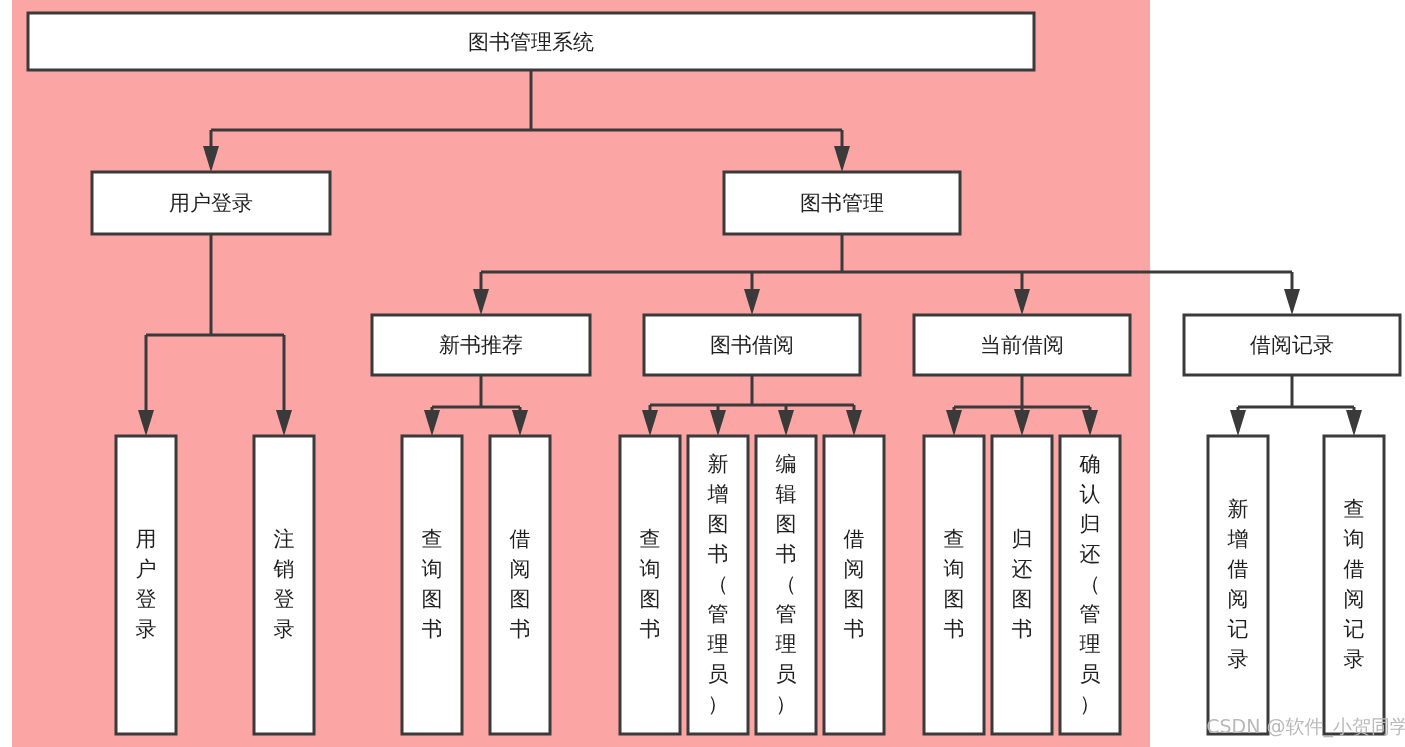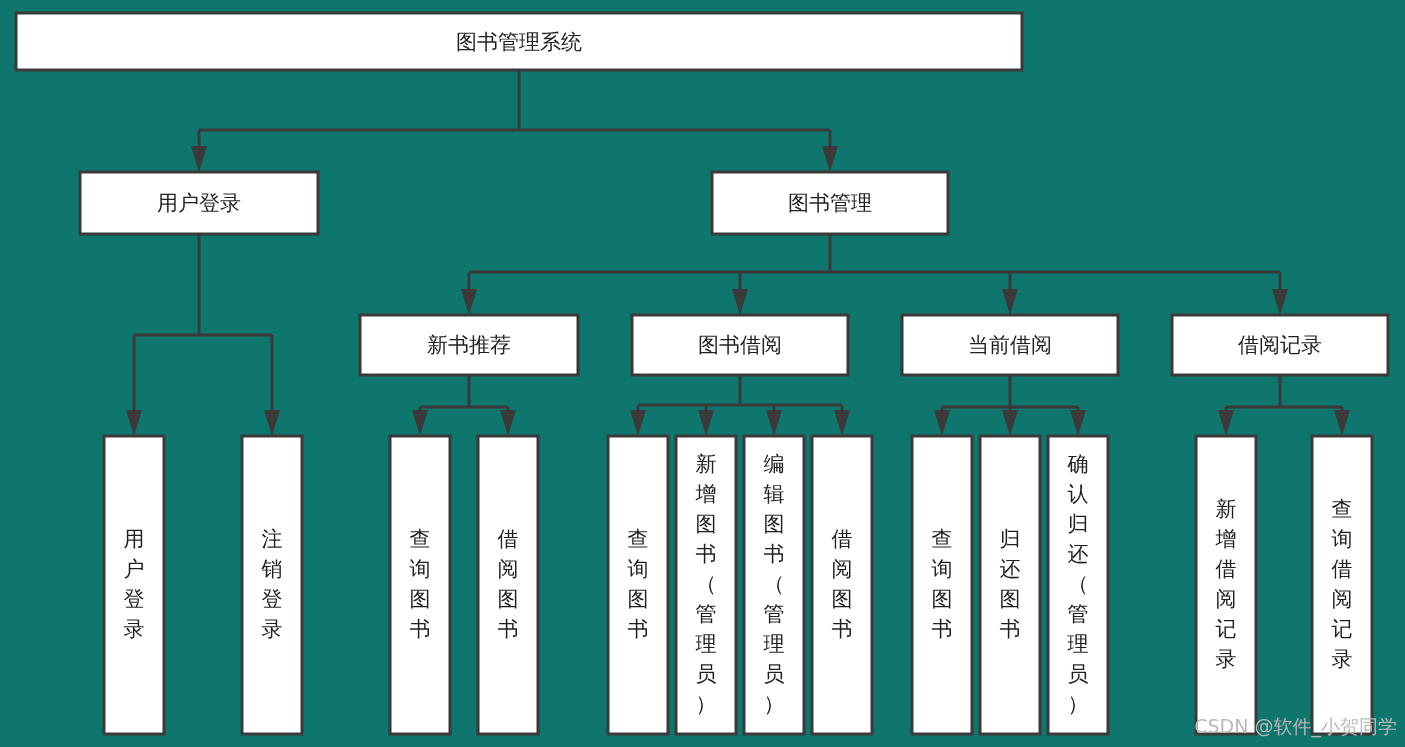--- a/index.html
+++ b/index.html
@@ -9,23 +9,24 @@
     background: #ffffff;
   }
   body {
     width: 1405px;
     height: 747px;
     overflow: hidden;
     font-family: "DejaVu Sans", "Liberation Sans", sans-serif;
   }
   #diagram-root {
     position: relative;
-    width: 1405px;
+    width: 1138px;
     height: 747px;
-    background: #0f766e;
+    background: #fca5a5;
+    margin-left: 12px;
   }
   svg.diagram-canvas {
     position: absolute;
     left: 0;
     top: 0;
     width: 1405px;
     height: 747px;
     display: block;
   }
   .node-box {

